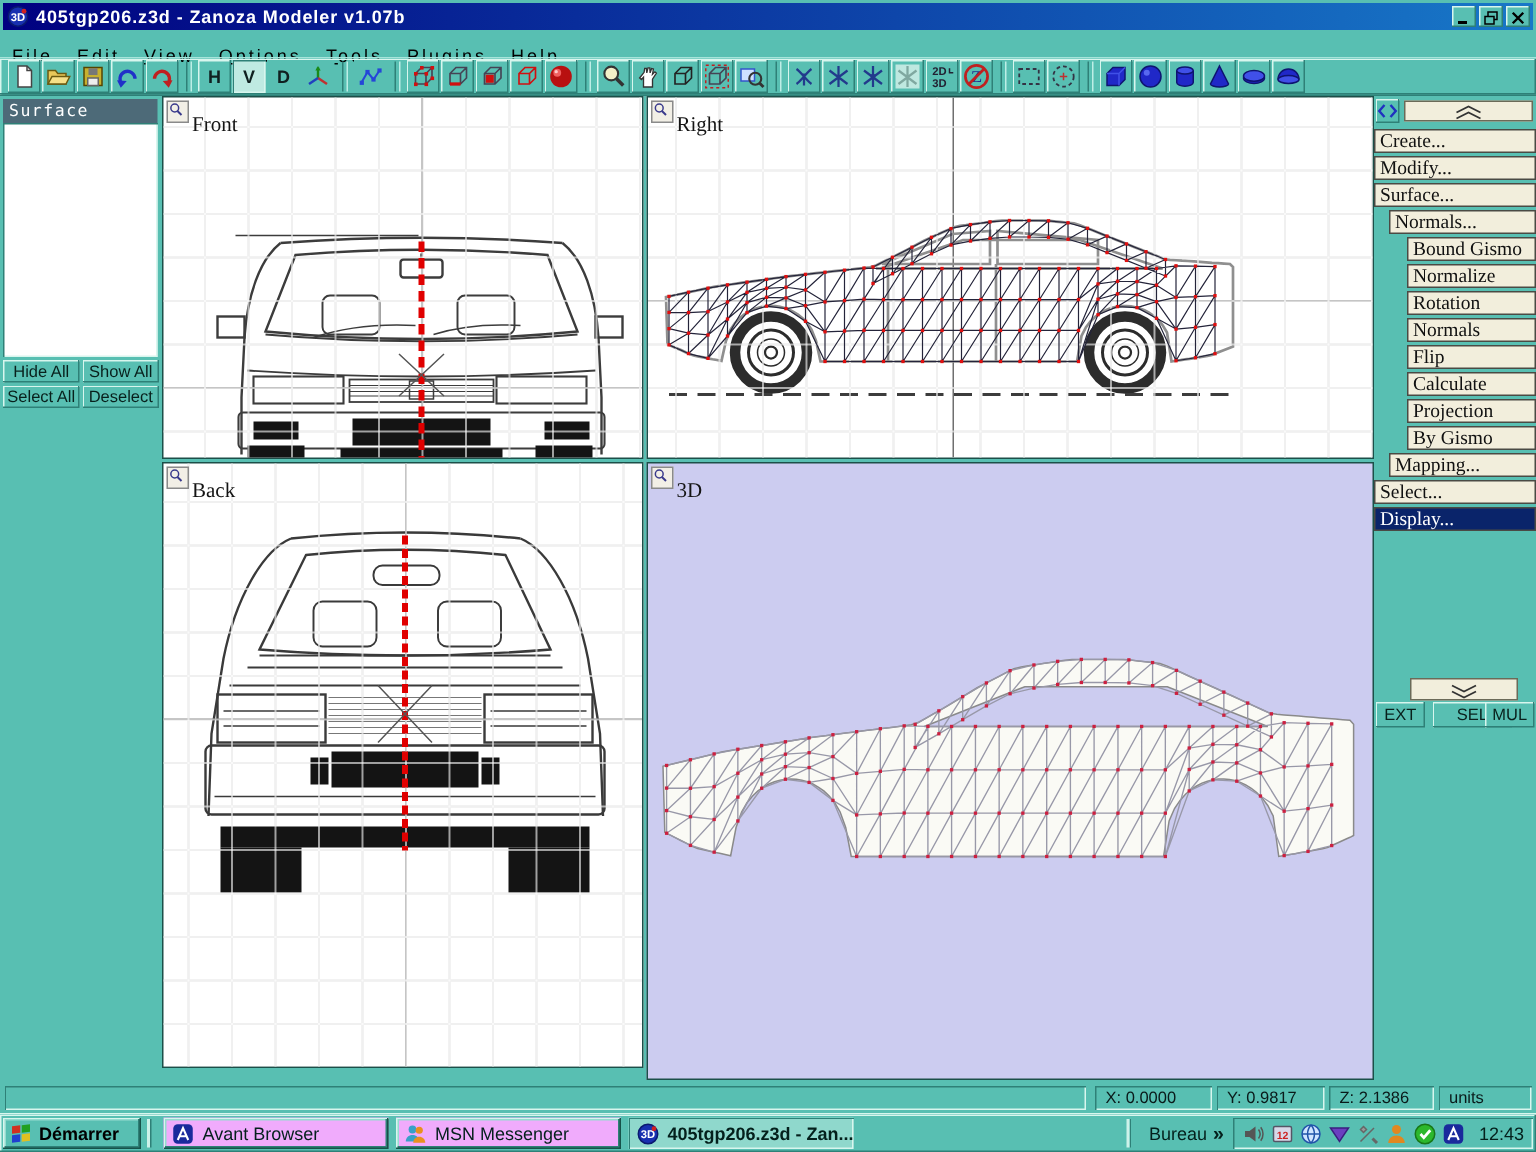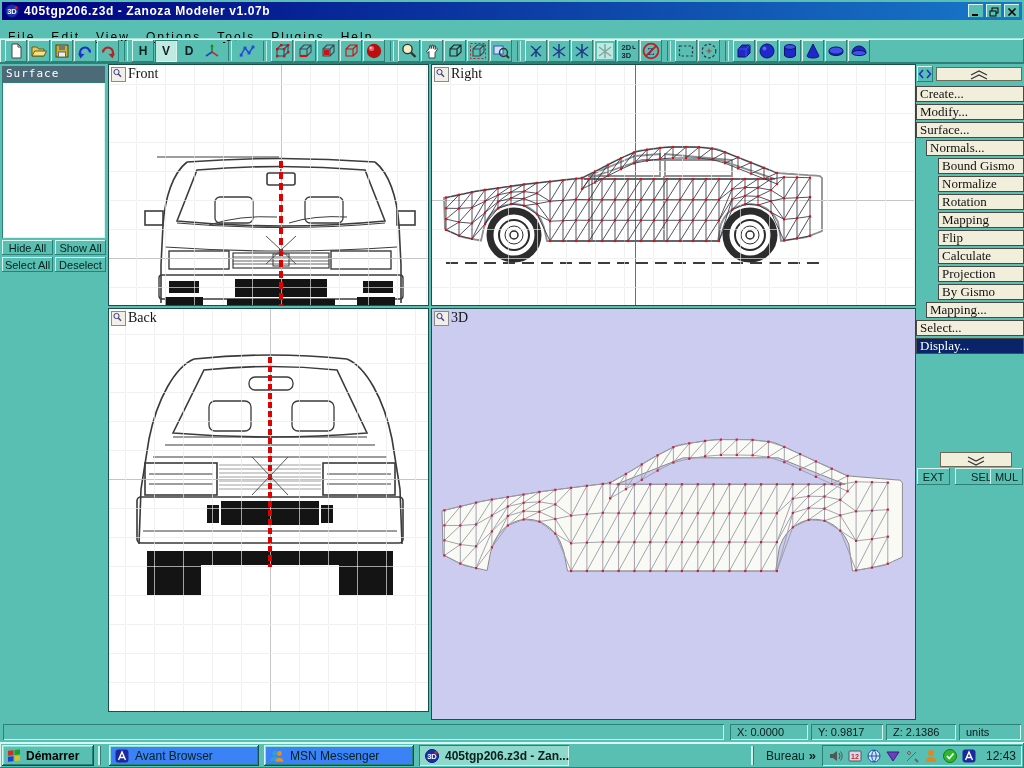--- a/index.html
+++ b/index.html
@@ -51,21 +51,21 @@
     display:flex;align-items:center;justify-content:center;color:#08201c;}
 
   
   .vp{position:absolute;background:#fff;border:1px solid #1c4f49;box-sizing:border-box;overflow:hidden;}
   .vp-grid,.vp-grid-over{position:absolute;left:0;top:0;right:0;bottom:0;pointer-events:none;}
   .axis-v{position:absolute;top:0;bottom:0;width:1px;background:#6f6f6f;}
   .axis-h{position:absolute;left:0;right:0;height:1px;background:#6f6f6f;}
   .vp svg{position:absolute;left:0;top:0;}
   .vp-chip{position:absolute;left:2px;top:2px;width:13px;height:13px;background:#f2efe6;
     border:1px solid #8a8a8a;display:flex;align-items:center;justify-content:center;}
-  .vp-label{position:absolute;left:19px;top:1px;font-family:"Liberation Serif",serif;
+  .vp-label{position:absolute;left:19px;top:11px;font-family:"Liberation Serif",serif;
     font-size:14px;color:#141414;}
 
   
   .sidebar{position:absolute;left:916px;top:64px;width:108px;height:658px;}
   .sb-item{position:absolute;height:16px;background:#F2EEDC;border:1px solid #4a4a44;
     box-sizing:border-box;font-family:"Liberation Serif",serif;font-size:13px;
     line-height:14px;color:#111;padding-left:3px;white-space:nowrap;overflow:hidden;}
   .sb-item.selected{background:#0A246A;color:#fff;}
   .cream-btn{background:#F2EEDC;border:1px solid #6b6a58;box-sizing:border-box;
     display:flex;align-items:center;justify-content:center;}
@@ -82,21 +82,21 @@
   
   .taskbar{position:absolute;left:0;top:742px;width:100%;height:26px;
     border-top:1px solid #d8f6ee;box-sizing:border-box;
     display:flex;align-items:center;padding:0 2px;}
   .start-btn{width:92px;height:21px;display:flex;align-items:center;gap:4px;
     padding-left:4px;box-sizing:border-box;background:#58BFB2;}
   .start-label{font-size:12px;font-weight:bold;color:#000;}
   .tb-handle{width:5px;height:19px;margin:0 4px;
     border-left:2px solid #cdf2ea;box-shadow:1px 0 0 #2e8077 inset;}
   .task-btn{width:150px;height:21px;display:flex;align-items:center;gap:5px;
-    margin-right:5px;padding:0 5px;box-sizing:border-box;background:#3b82f6;
+    margin-right:5px;padding:0 5px;box-sizing:border-box;background:#f0abfc;
     font-size:12px;color:#04201c;white-space:nowrap;overflow:hidden;}
   .task-btn.active{background:#8fd8cc;font-weight:bold;}
   .tb-flex{flex:1;}
   .bureau-label{font-size:12px;color:#04201c;margin:0 4px;}
   .bureau-chev{font-size:13px;font-weight:bold;color:#04201c;margin-right:6px;}
   .tray{height:21px;display:flex;align-items:center;padding:0 6px;gap:3px;}
   .tray-icon{width:16px;height:16px;display:flex;align-items:center;justify-content:center;}
   .clock{font-size:12px;color:#04201c;margin-left:6px;white-space:nowrap;}
 </style>
 </head>
@@ -912,21 +912,21 @@
           </svg>
         </span>
       </div>
       <div class="sb-item" style="left: 0px; width: 108px; top: 22px;">Create...</div>
       <div class="sb-item" style="left: 0px; width: 108px; top: 40px;">Modify...</div>
       <div class="sb-item" style="left: 0px; width: 108px; top: 58px;">Surface...</div>
       <div class="sb-item" style="left: 10px; width: 98px; top: 76px;">Normals...</div>
       <div class="sb-item" style="left: 22px; width: 86px; top: 94px;">Bound Gismo</div>
       <div class="sb-item" style="left: 22px; width: 86px; top: 112px;">Normalize</div>
       <div class="sb-item" style="left: 22px; width: 86px; top: 130px;">Rotation</div>
-      <div class="sb-item" style="left: 22px; width: 86px; top: 148px;">Mapping</div>
+      <div class="sb-item" style="left: 22px; width: 86px; top: 148px;">Normals</div>
       <div class="sb-item" style="left: 22px; width: 86px; top: 166px;">Flip</div>
       <div class="sb-item" style="left: 22px; width: 86px; top: 184px;">Calculate</div>
       <div class="sb-item" style="left: 22px; width: 86px; top: 202px;">Projection</div>
       <div class="sb-item" style="left: 22px; width: 86px; top: 220px;">By Gismo</div>
       <div class="sb-item" style="left: 10px; width: 98px; top: 238px;">Mapping...</div>
       <div class="sb-item" style="left: 0px; width: 108px; top: 256px;">Select...</div>
       <div class="sb-item selected" style="left: 0px; width: 108px; top: 274px;">Display...</div>
       <div class="cream-btn" style="position:absolute;left:24px;top:388px;width:72px;height:15px">
         <span>
           <svg width="24" height="13" viewBox="0 0 24 13">

